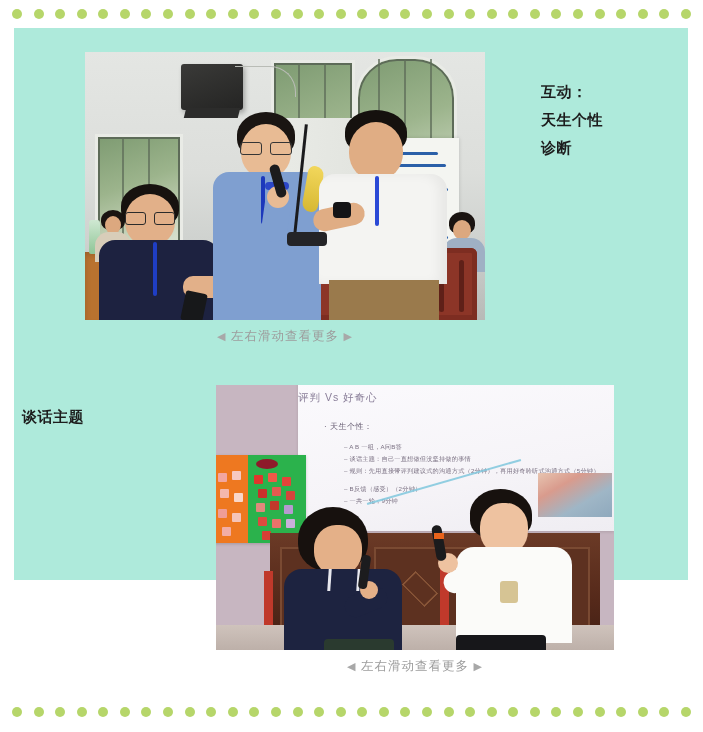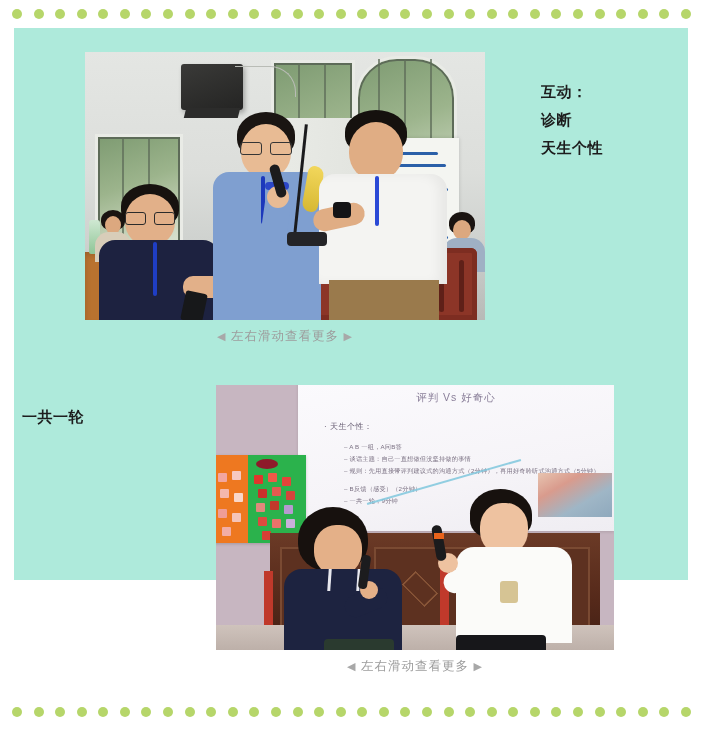--- a/index.html
+++ b/index.html
@@ -170,21 +170,21 @@
   .pbg .h{position:absolute;border-radius:50%;background:#dca87f;}
   .pbg .hr{position:absolute;border-radius:50% 50% 40% 40%;background:#1a1411;}
   .pbg .b{position:absolute;border-radius:14px 14px 0 0;}
 
   
   .p2{position:absolute;inset:0;}
   .p2-wallbg{position:absolute;inset:0;background:#c7b6c1;}
   .p2-screen{position:absolute;left:82px;top:-4px;width:316px;height:150px;
     background:linear-gradient(170deg,#fbfafd 0%,#f6f4f8 60%,#efedf2 100%);
     box-shadow:0 1px 3px rgba(0,0,0,.12);}
-  .slide-title{position:absolute;left:0;right:0;top:10px;text-align:center;
+  .slide-title{position:absolute;left:0;right:0;top:10px;
     font-size:10.5px;color:#8a7f99;letter-spacing:1px;}
   .slide-b1{position:absolute;left:26px;top:40px;font-size:8px;color:#6d6378;letter-spacing:.5px;}
   .slide-sub{position:absolute;left:46px;font-size:6.2px;color:#7a7082;
     letter-spacing:.2px;white-space:nowrap;}
   .p2-thumb{position:absolute;left:240px;top:92px;width:74px;height:44px;
     background:linear-gradient(150deg,#e7c4b0 0%,#d99b8d 30%,#9fb6c6 65%,#8fa9bd 100%);}
   .p2-diag{position:absolute;left:66px;top:100px;width:160px;height:2px;
     background:#7fc7dd;transform:rotate(-16deg);opacity:.85;}
 
   .p2-poster{position:absolute;left:-2px;top:70px;width:92px;height:88px;
@@ -386,35 +386,35 @@
           <div class="micstand"></div>
             <div class="micbase"></div>
           <div class="arm"></div>
             <div class="watch"></div>
         </div>
       </div>
     </div>
 
     <div class="label-right">
       <div class="lbl-head">互动：</div>
+      <div class="lbl-line">天生个性</div>
       <div class="lbl-line">诊断</div>
-      <div class="lbl-line">天生个性</div>
     </div>
 
     <div class="swipe" style="left:71px;top:300px;width:400px;">
       <span class="arrow">◀</span>
       <span>左右滑动查看更多</span>
       <span class="arrow">▶</span>
     </div>
   </div>
 
   <div>
 
     <div class="label-left">
-      <div class="lbl-line">一共一轮</div>
+      <div class="lbl-line">谈话主题</div>
     </div>
 
     <div class="photo2">
       <div class="p2">
         <div class="p2-wallbg"></div>
 
         <div class="p2-screen">
           <div class="slide-title">评判 Vs 好奇心</div>
           <div class="slide-b1">
             <span>·</span>&nbsp;<span>天生个性：</span>

